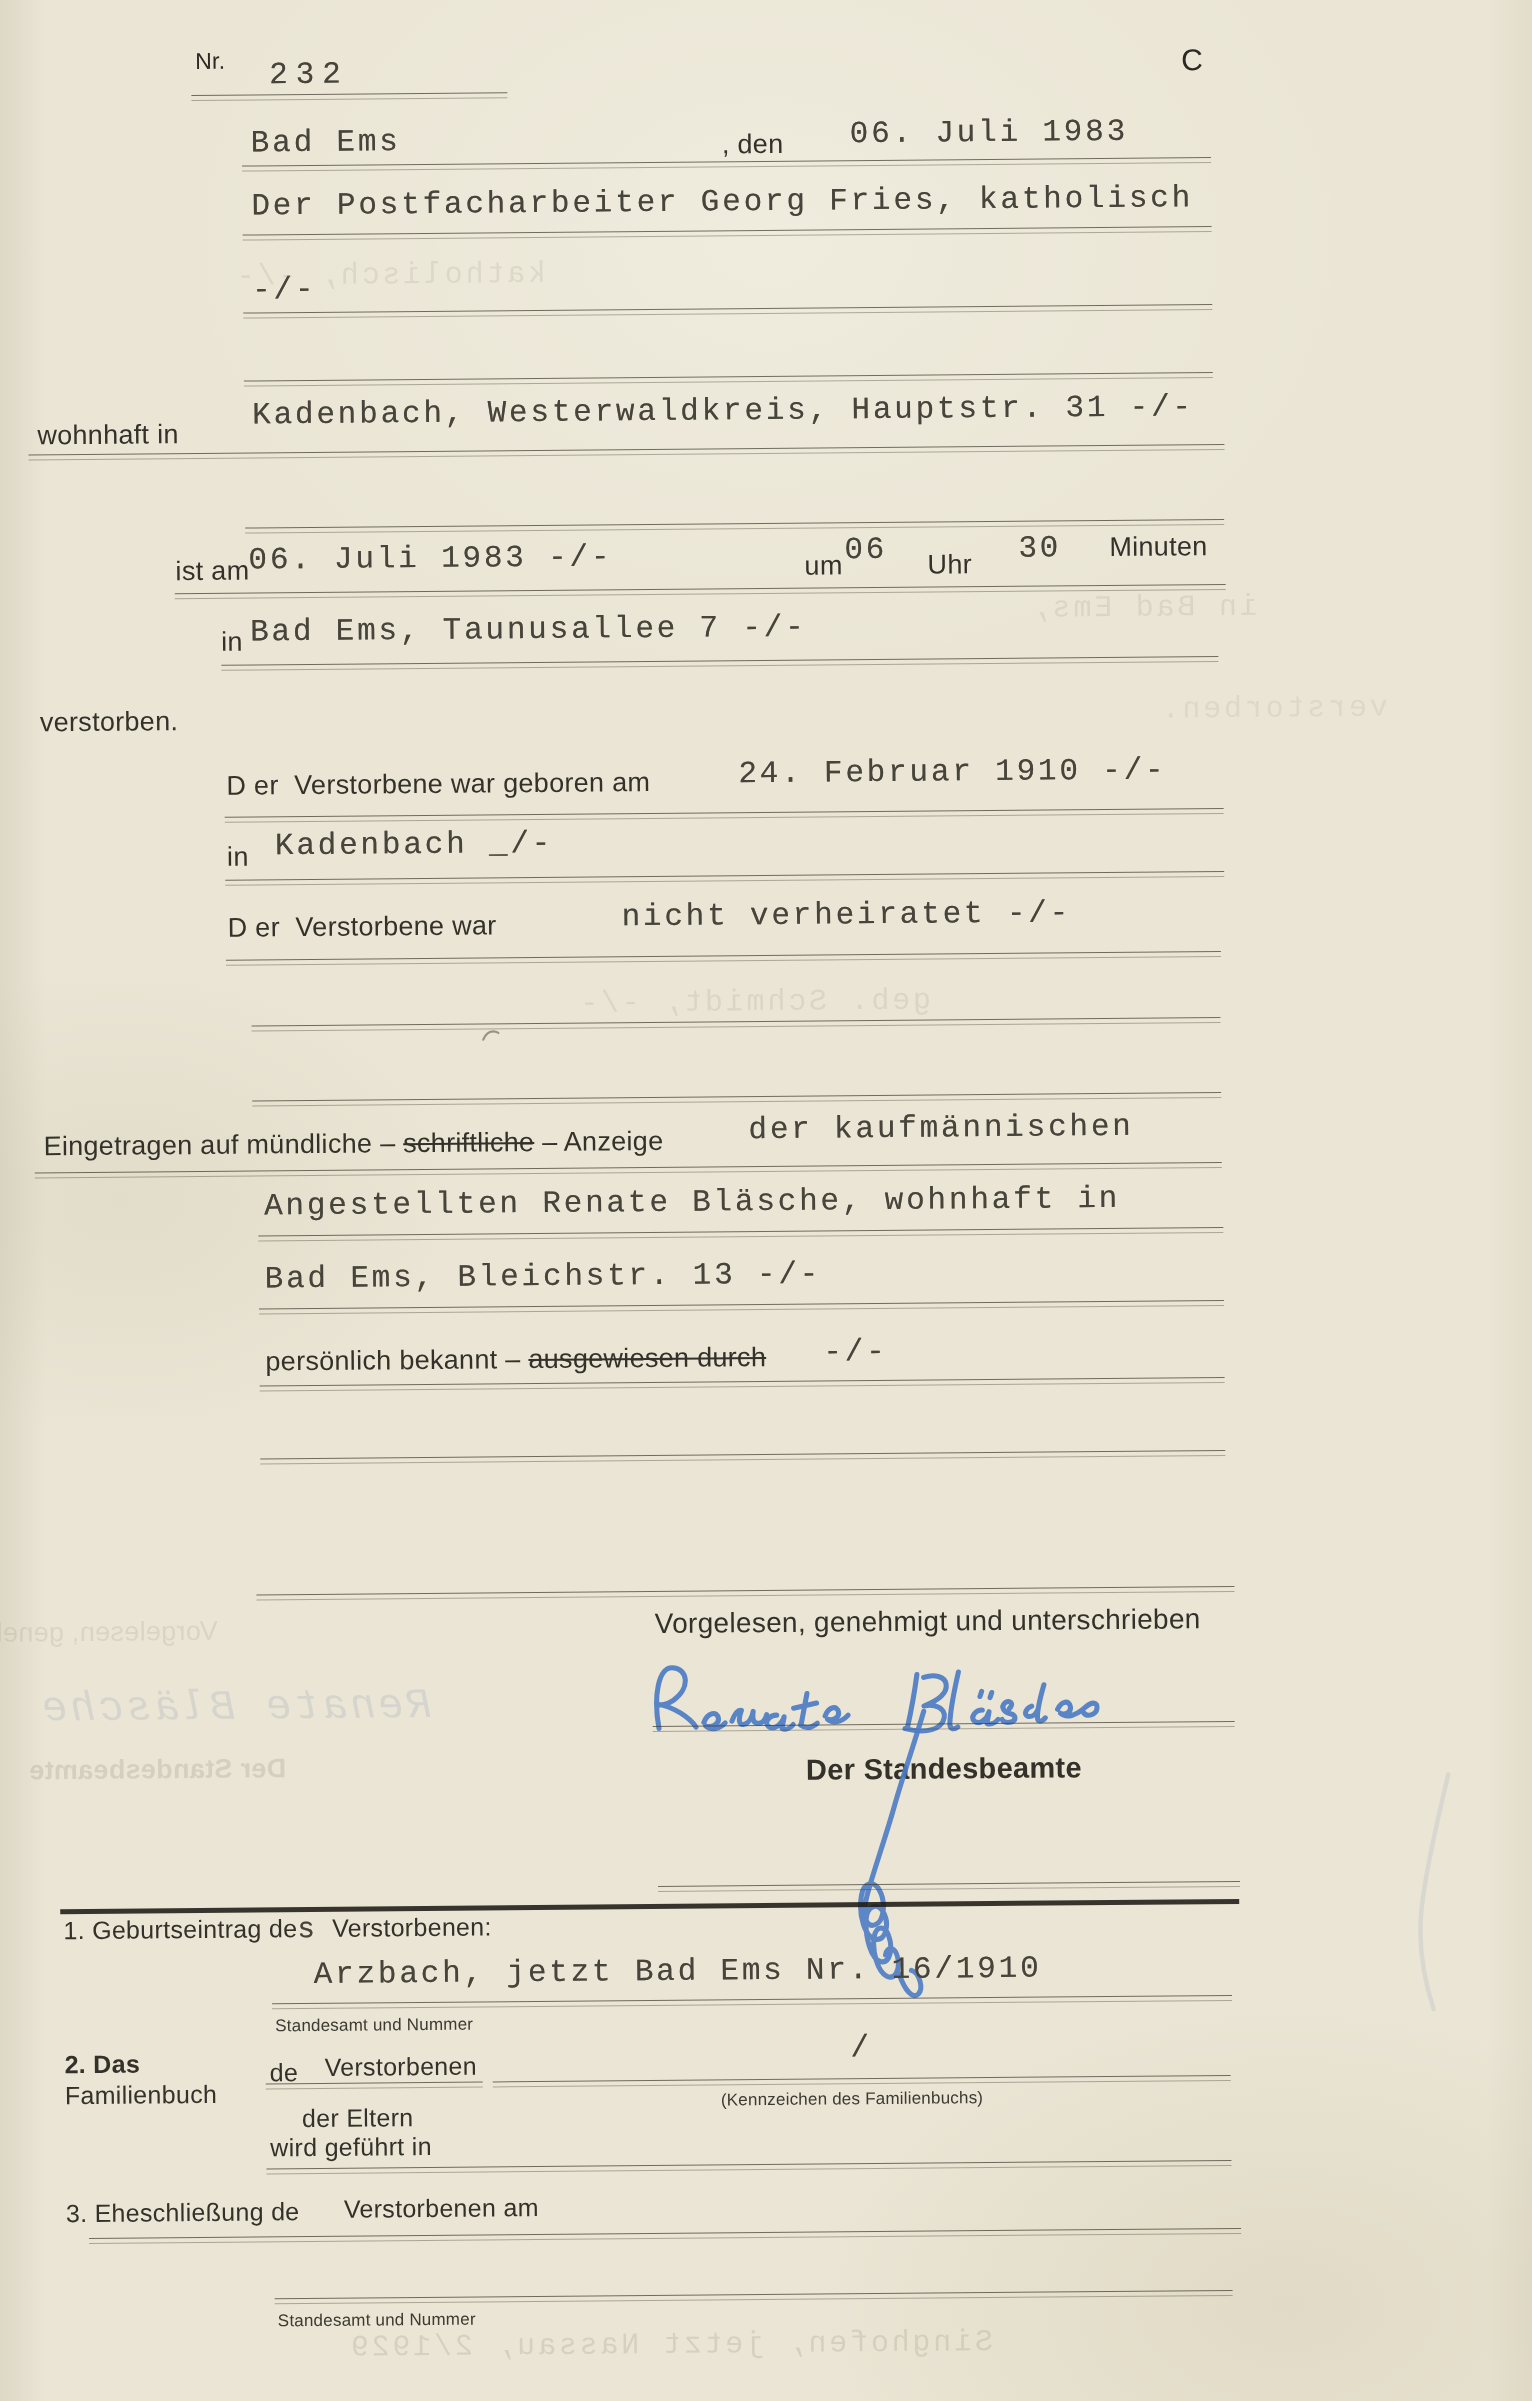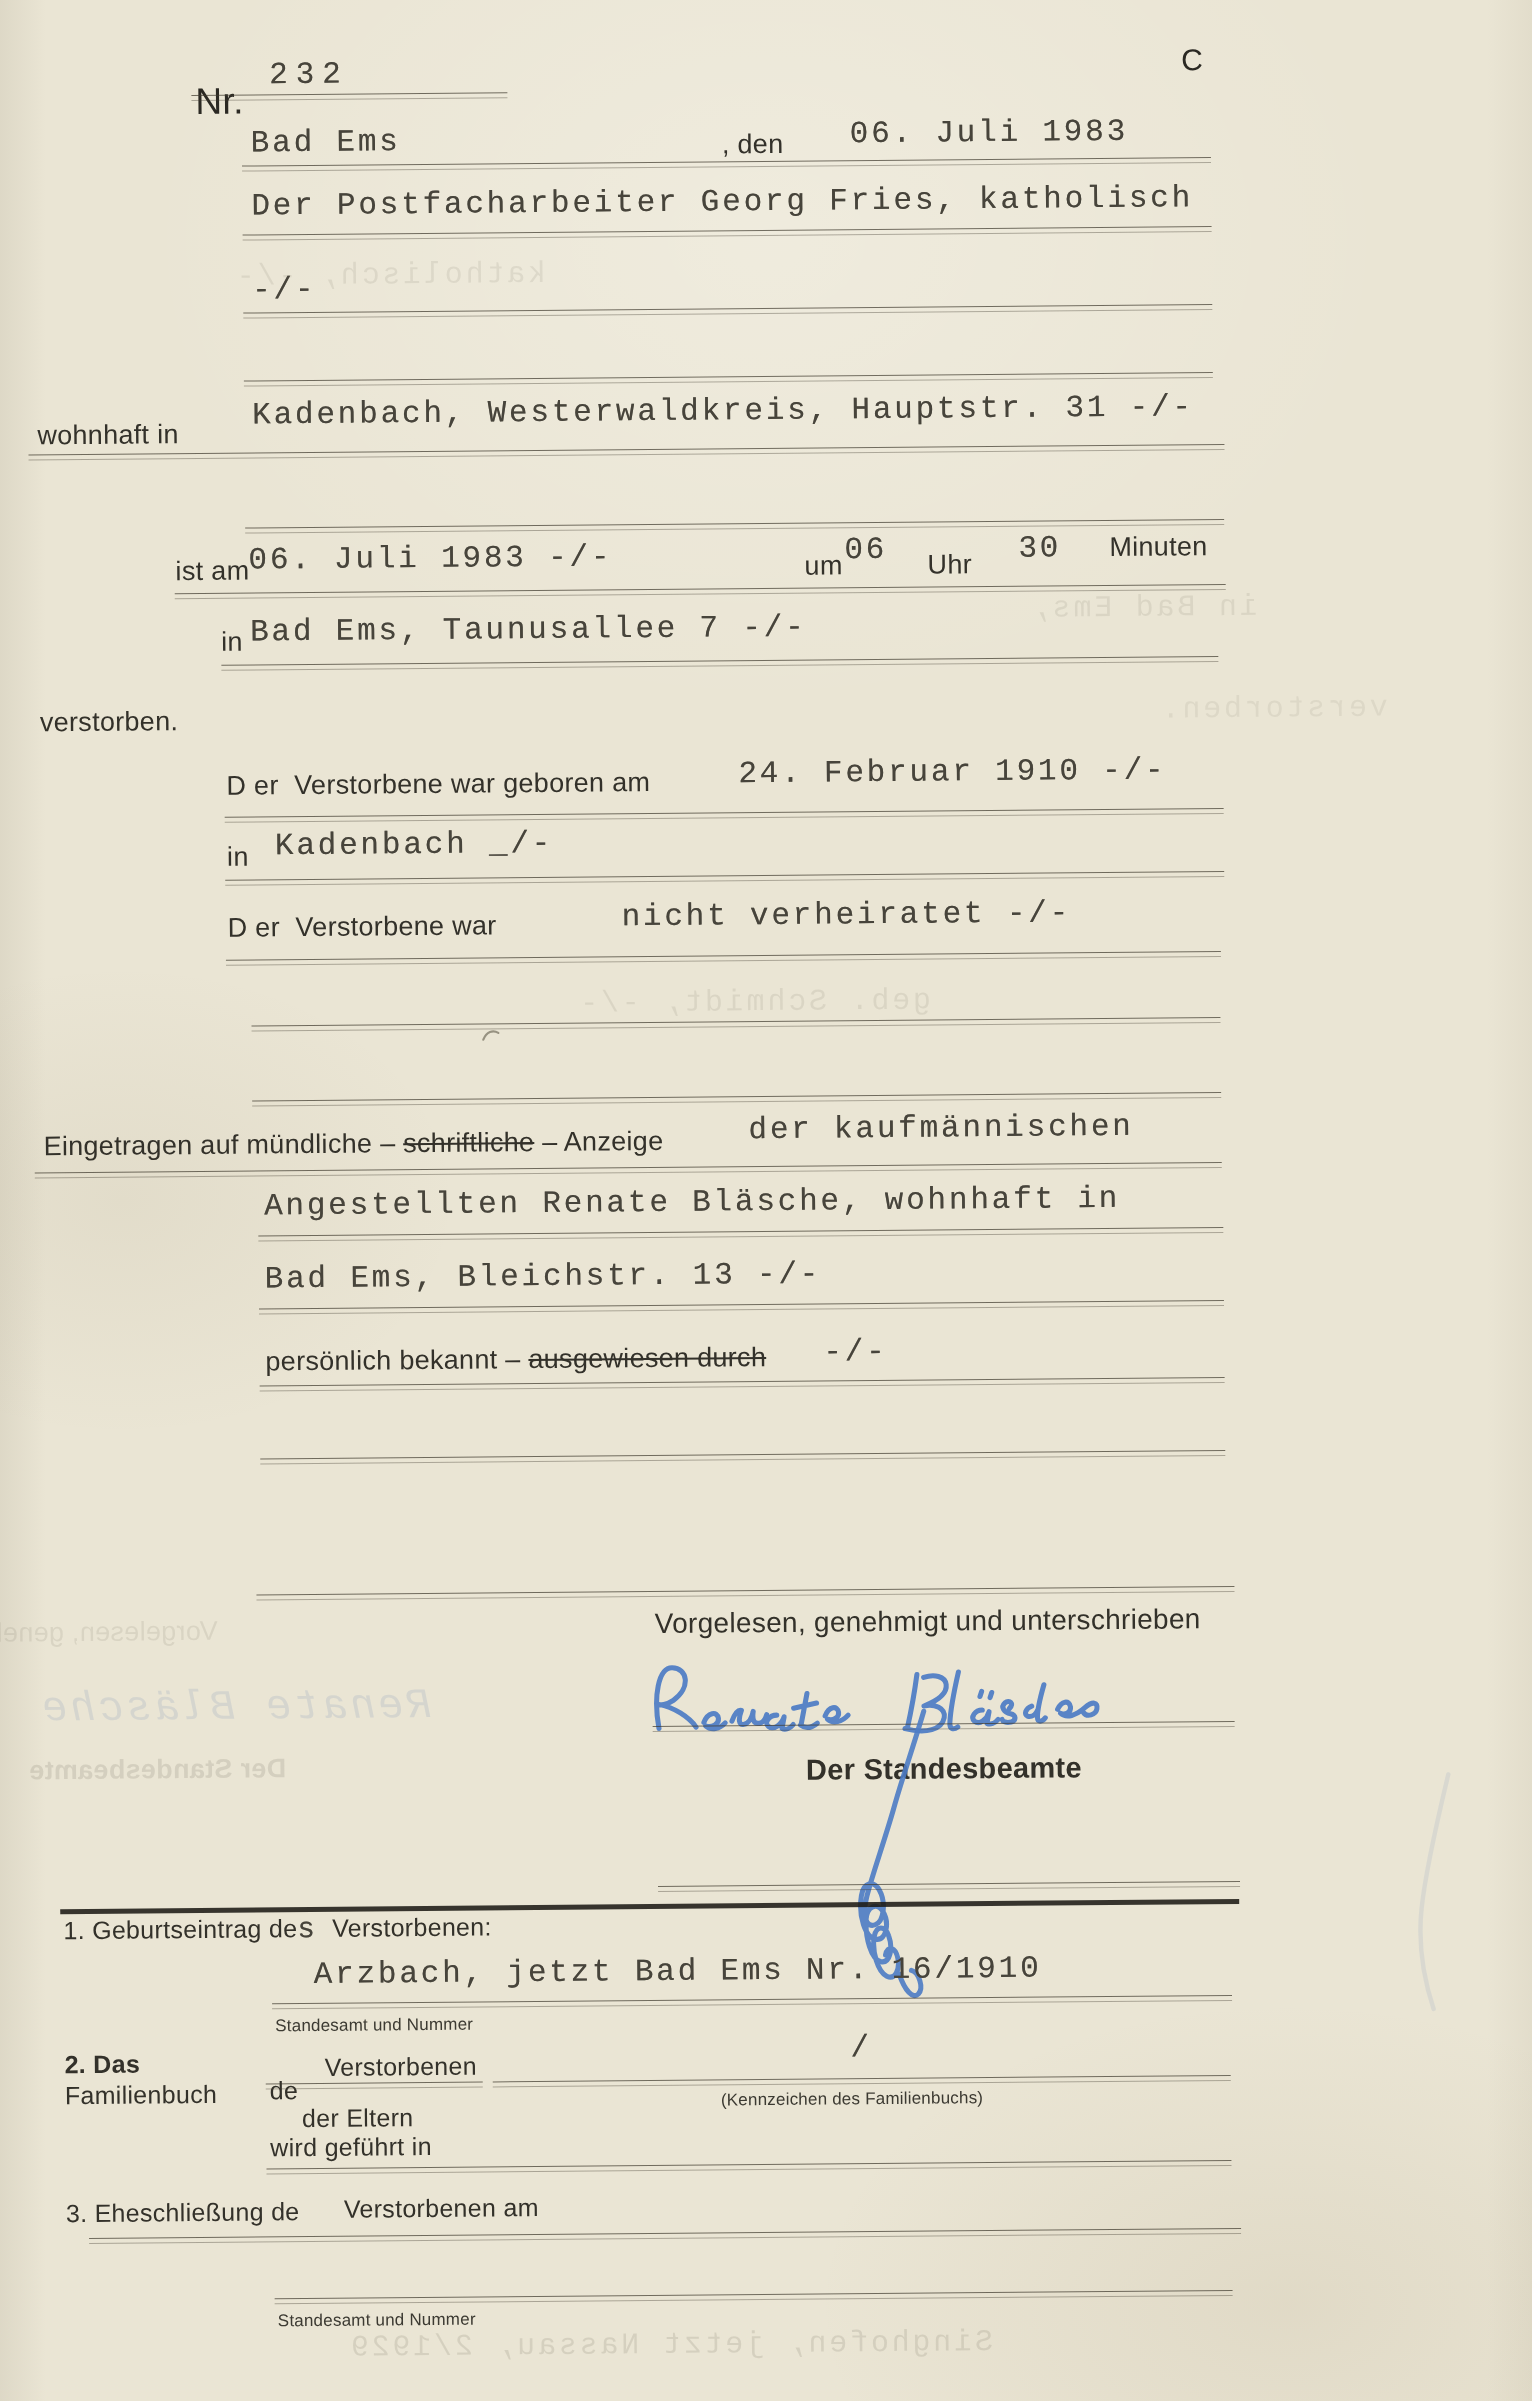--- a/index.html
+++ b/index.html
@@ -41,21 +41,21 @@
 
     <div class="ghost" style="left:241px;top:255px;">katholisch, -/-</div>
     <div class="ghost" style="left:578px;top:985px;">geb. Schmidt, -/-</div>
     <div class="ghost" style="left:1033px;top:594px;">in Bad Ems,</div>
     <div class="ghost" style="left:1162px;top:696px;opacity:.10;">verstorben.</div>
     <div class="ghost sans" style="left:-314px;top:1611px;font-size:27px;opacity:.13;">Vorgelesen, genehmigt und unterschrieben</div>
     <div class="ghost blue" style="left:34px;top:1679px;font-size:42px;font-style:italic;">Renate Bläsche</div>
     <div class="ghost sans bold" style="left:22.5px;top:1749px;font-size:27px;opacity:.17;">Der Standesbeamte</div>
     <div class="ghost" style="left:337px;top:2327px;opacity:.16;">Singhofen, jetzt Nassau, 2/1929</div>
 
-    <div class="t printed big" style="left:204px;top:76px;font-size:37px;">Nr.</div>
+    <div class="t printed big" style="left:204px;top:43px;font-size:23px;">Nr.</div>
     <div class="t typed" style="left:278px;top:53px;letter-spacing:7.9px;">232</div>
     <div class="rule" style="left:200px;top:90px;width:316px;"></div>
     <div class="t big" style="left:1190px;top:47px;">C</div>
 
     <div class="t typed" style="left:259px;top:121px;">Bad Ems</div>
     <div class="t printed" style="left:730px;top:129px;">, den</div>
     <div class="t typed" style="left:858px;top:117px;">06. Juli 1983</div>
     <div class="rule" style="left:250px;top:161px;width:969px;"></div>
 
     <div class="t typed" style="left:259px;top:184px;">Der Postfacharbeiter Georg Fries, katholisch</div>
@@ -159,21 +159,21 @@
     <div class="rule" style="left:651px;top:1885px;width:582px;"></div>
     <div class="rule-heavy" style="left:53px;top:1903px;width:1179px;"></div>
 
     <div class="t printed sm" style="left:56px;top:1909px;"><span>1. Geburtseintrag de</span><span class="typed" style="font-size:29px;">s</span><span style="margin-left:14.6px;">Verstorbenen:</span></div>
     <div class="t typed" style="left:306px;top:1953px;">Arzbach, jetzt Bad Ems Nr. 16/1910</div>
     <div class="rule" style="left:264px;top:1999px;width:960px;"></div>
     <div class="t cap" style="left:267px;top:2012px;">Standesamt und Nummer</div>
 
     <div class="t printed sm" style="left:56px;top:2044px;font-weight:bold;">2. Das</div>
     <div class="t printed sm" style="left:56px;top:2075px;">Familienbuch</div>
-    <div class="t printed sm" style="left:261px;top:2054px;margin-top:18px;">de</div>
+    <div class="t printed sm" style="left:261px;top:2054px;">de</div>
     <div class="t printed sm" style="left:316px;top:2049px;">Verstorbenen</div>
     <div class="rule" style="left:257px;top:2079px;width:217px;"></div>
     <div class="t typed" style="left:842px;top:2031px;">/</div>
     <div class="rule" style="left:484px;top:2079px;width:738px;"></div>
     <div class="t cap" style="left:712px;top:2090px;">(Kennzeichen des Familienbuchs)</div>
     <div class="t printed sm" style="left:293px;top:2100px;">der Eltern</div>
     <div class="t printed sm" style="left:261px;top:2129px;">wird geführt in</div>
     <div class="rule" style="left:257px;top:2164px;width:965px;"></div>
 
     <div class="t printed sm" style="left:56px;top:2193px;">3. Eheschließung de</div>

